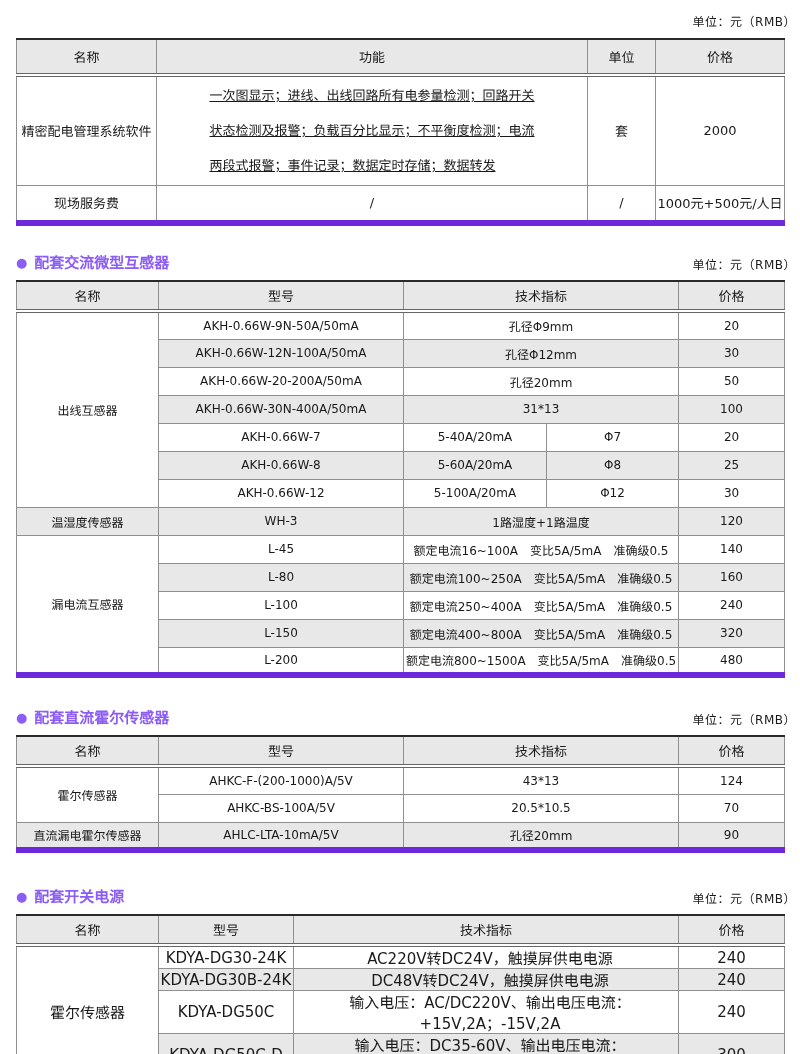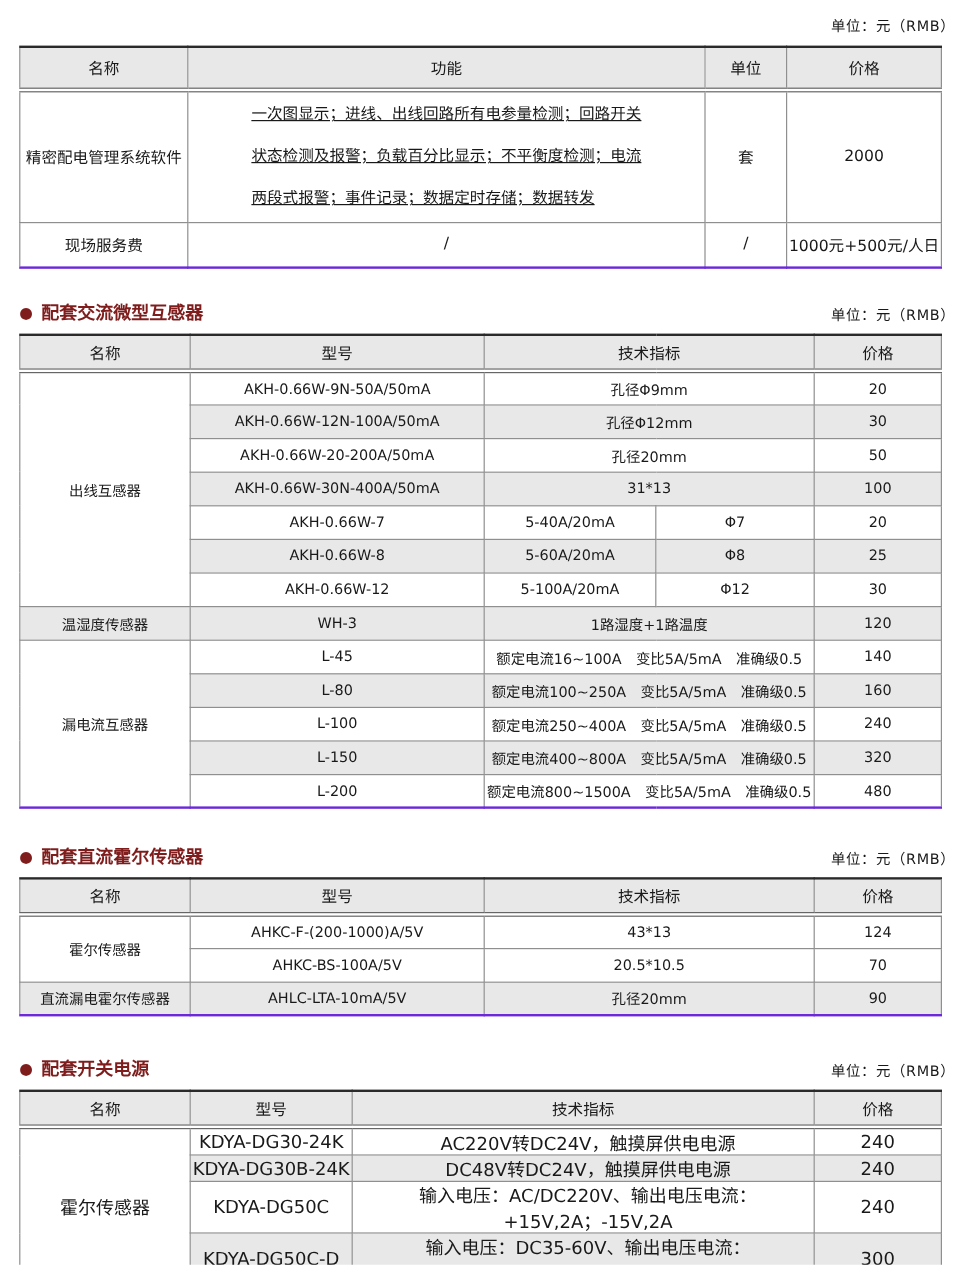--- a/index.html
+++ b/index.html
@@ -9,29 +9,29 @@
     font-family: "DejaVu Sans", "Liberation Sans", sans-serif;
     color: #191919;
     overflow: hidden;
   }
   .page { padding: 8px 4px 20px 16px; }
 
   .unit-top { text-align: right; font-size: 12px; margin: 4px 0 9px 0; letter-spacing: 0.5px; }
   .unit-line { font-size: 12px; letter-spacing: 0.5px; }
 
   .sec-head { display: flex; justify-content: space-between; align-items: flex-end; margin-bottom: 8px; }
-  .sec-title { font-size: 15px; font-weight: bold; color: #7f1d1d; }
+  .sec-title { font-size: 15px; font-weight: bold; color: #8b5cf6; }
   .bullet { font-size: 13px; margin-right: 7px; position: relative; top: -1px; }
   .mt1 { margin-top: 25px; }
   .mt2 { margin-top: 28px; }
   .mt3 { margin-top: 32px; }
 
   table.t {
     border-collapse: collapse; table-layout: fixed; width: 768px;
-    border-top: 2px solid #2a2a2a; border-bottom: 2px solid #6d28d9;
+    border-top: 2px solid #2a2a2a; border-bottom: 6px solid #6d28d9;
   }
   th, td { border: 1px solid #8f8f8f; overflow: hidden; text-align: center; vertical-align: middle; }
   th {
     background: #e8e8e8; font-weight: normal; font-size: 13px;
     border-bottom: 4px double #666666;
   }
   tr.g > td { background: #e8e8e8; }
 
   .t1 tr.head { height: 36px; }
   .t1 td { font-size: 13px; }

